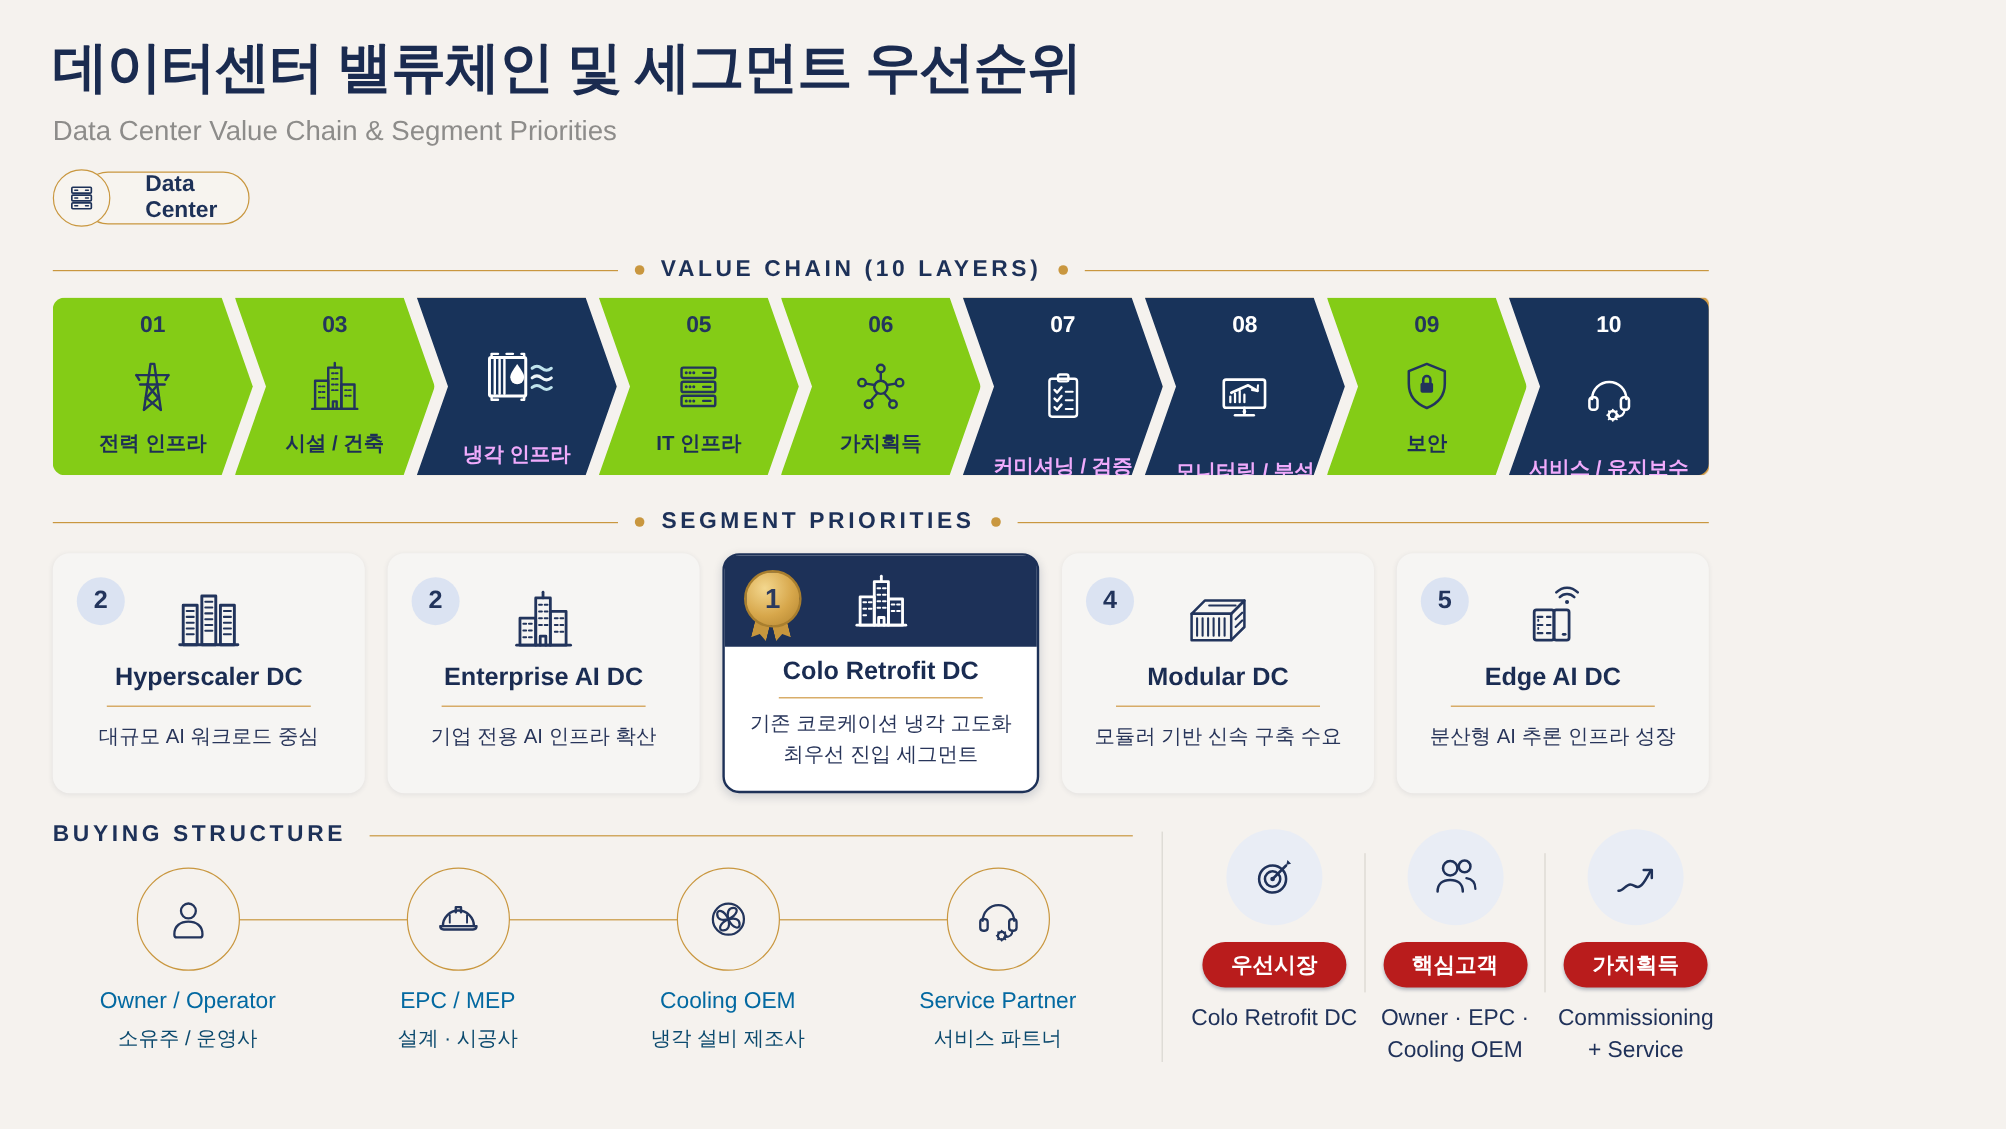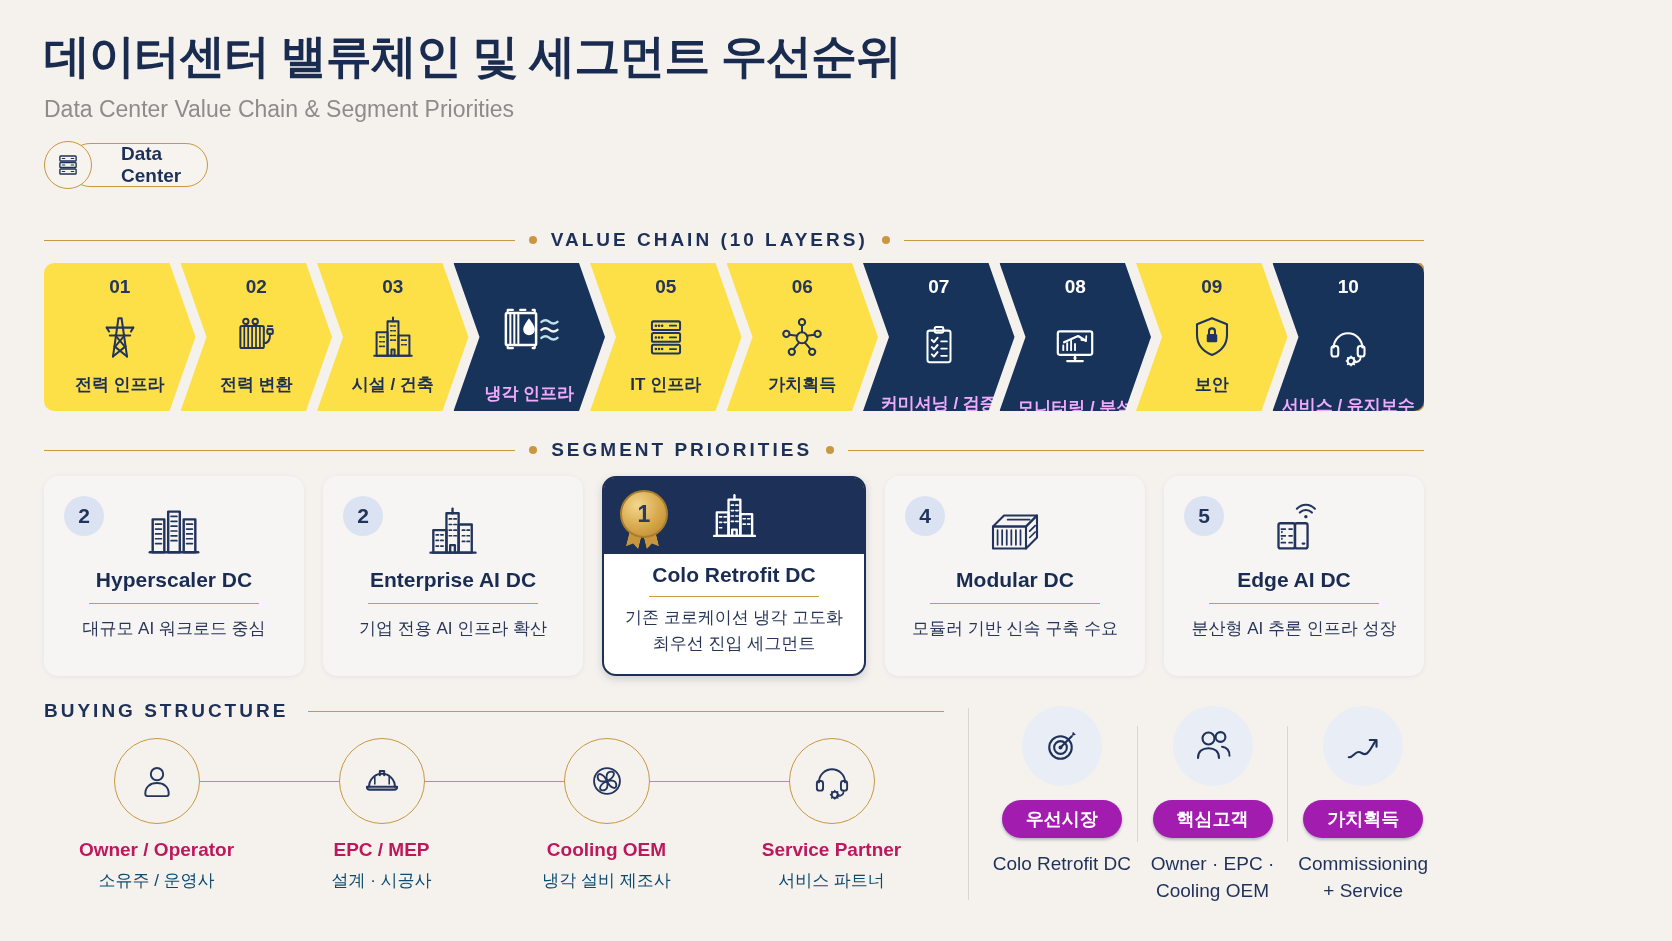--- a/index.html
+++ b/index.html
@@ -16,26 +16,26 @@
     border-radius:22px; background:#f7f4ef; display:flex; align-items:center; padding:0 26px 0 52px;
     font-size:19px; font-weight:700; color:#1d3158; }
   .dc-badge .circ { position:absolute; left:0; top:0; width:48px; height:48px; border-radius:50%;
     border:1.6px solid #c9973f; background:#f7f4ef; display:flex; align-items:center; justify-content:center; z-index:2; }
 
   
   .sec-head { display:flex; align-items:center; margin:0 44px; gap:14px; }
   .sec-head .line { border-top:1.6px solid #c9973f; }
   .sec-head .dot { width:8px; height:8px; border-radius:50%; background:#c9973f; flex:0 0 auto; }
   .sec-head .lbl { font-size:19px; font-weight:800; letter-spacing:3px; color:#1d3158; white-space:nowrap; }
-  .sh-vc { margin-top:40px; } .sh-vc .line.l { flex:0.95; } .sh-vc .line.r { flex:1.05; }
+  .sh-vc { margin-top:25px; } .sh-vc .line.l { flex:0.95; } .sh-vc .line.r { flex:1.05; }
   .sh-sp { margin-top:28px; } .sh-sp .line.l { flex:0.9; } .sh-sp .line.r { flex:1.1; }
 
   
   .chain { display:flex; margin:12px 44px 0 44px; height:148px; }
-  .chev { flex:1 1 0; height:148px; background:#fde047; display:flex; flex-direction:column; align-items:center;
+  .chev { flex:1 1 0; height:148px; background:#84cc16; display:flex; flex-direction:column; align-items:center;
     clip-path:polygon(0 0, calc(100% - 26px) 0, 100% 50%, calc(100% - 26px) 100%, 0 100%, 26px 50%); }
   .chev + .chev { margin-left:-15px; }
   .chev.first { clip-path:polygon(0 0, calc(100% - 26px) 0, 100% 50%, calc(100% - 26px) 100%, 0 100%); border-radius:10px 0 0 10px; }
   .chev.last  { clip-path:polygon(0 0, 100% 0, 100% 100%, 0 100%, 26px 50%); border-radius:0 10px 10px 0; }
   .chev.dark { background:#18335a; color:#fff;
     filter:drop-shadow(0 1.2px 0 #cf9a45) drop-shadow(0 -1.2px 0 #cf9a45) drop-shadow(1.2px 0 0 #cf9a45) drop-shadow(-1.2px 0 0 #cf9a45);gap:24px; }
   .chev .num { margin-top:13px; font-size:19px; font-weight:600; color:#24365c; height:24px; }
   .chev.dark .num { color:#fff; }
   .chev .cicon { flex:1; display:flex; align-items:center; justify-content:center; color:#22345c; }
   .chev.dark .cicon { color:#fff; }
@@ -70,29 +70,29 @@
   .bottom { display:flex; margin:24px 0 0 44px; }
   .buying { width:900px; }
   .buy-head { display:flex; align-items:center; gap:20px; }
   .buy-head .lbl { font-size:19px; font-weight:800; letter-spacing:3px; color:#1d3158; white-space:nowrap; }
   .buy-head .line { flex:1; border-top:1.6px solid #c9973f; }
   .nodes { position:relative; display:flex; margin-top:16px; }
   .nodes .connector { position:absolute; left:86px; right:86px; top:43px; border-top:1.6px solid #c9973f; }
   .bnode { flex:1 1 0; display:flex; flex-direction:column; align-items:center; position:relative; }
   .bnode .ncirc { width:86px; height:86px; border-radius:50%; border:1.6px solid #c9973f; background:#f5f2ee;
     display:flex; align-items:center; justify-content:center; color:#23355c; position:relative; z-index:2; }
-  .bnode .nen { margin-top:14px; font-size:19px; font-weight:700; color:#be185d; line-height:1.25; max-width:160px; }
+  .bnode .nen { margin-top:14px; font-size:19px; font-weight:400; color:#0369a1; line-height:1.25; max-width:160px; }
   .bnode .nko { margin-top:7px; font-size:17px; color:#0c4a6e; text-align:center; }
 
   .vsep { width:1px; background:#d9d6d0; margin:8px 18px 0 24px; height:192px; }
   .summary { flex:1; display:flex; margin-right:30px; }
   .scol { flex:1 1 0; display:flex; flex-direction:column; align-items:center; }
   .scol .scirc { width:80px; height:80px; border-radius:50%; background:#e9edf5; display:flex;
     align-items:center; justify-content:center; color:#1f3159; margin-top:6px; }
-  .scol .spill { margin-top:14px; background:#a21caf; color:#fff; font-size:18px; font-weight:700;
+  .scol .spill { margin-top:14px; background:#b91c1c; color:#fff; font-size:18px; font-weight:700;
     padding:7px 24px; border-radius:19px; box-shadow:0 2px 3px rgba(30,45,80,0.3); }
   .scol .slabel { margin-top:13px; font-size:19px; color:#1f3159; text-align:center; line-height:1.4; }
   .ssep { width:1px; background:#d9d6d0; margin-top:26px; height:116px; }
 
   svg { display:block; }
 </style>
 </head>
 <body>
 
 <div class="page">
@@ -132,35 +132,20 @@
             <path d="M15 20 H49"></path>
             <path d="M19 30 H45"></path>
           <path d="M26 30 L38 44 M38 30 L26 44"></path>
             <path d="M25 44 L41 57 M39 44 L23 57"></path>
           <path d="M15 20 l3 5 M49 20 l-3 5"></path>
         </svg>
       </div>
       <div class="clabel">전력 인프라</div>
     </div>
 
-    <div class="chev">
-      <div class="num">02</div>
-      <div class="cicon">
-        <svg width="50" height="50" viewBox="0 0 64 64" fill="none" stroke="currentColor" stroke-width="2.6" stroke-linecap="round" stroke-linejoin="round">
-          <rect x="12" y="18" width="30" height="28" rx="2"></rect>
-          <path d="M17 18v28M22 18v28M27 18v28M32 18v28M37 18v28" stroke-width="2.2"></path>
-          <circle cx="19" cy="12" r="3.4"></circle>
-            <circle cx="31" cy="12" r="3.4"></circle>
-          <path d="M42 40 c8 0 8 -8 8 -12"></path>
-            <path d="M47 22 h6 M47 18 h6" stroke-width="2.2"></path>
-            <rect x="46.5" y="22" width="7" height="6" rx="1.6"></rect>
-        </svg>
-      </div>
-      <div class="clabel">전력 변환</div>
-    </div>
 
     <div class="chev">
       <div class="num">03</div>
       <div class="cicon">
         <svg width="50" height="50" viewBox="0 0 64 64" fill="none" stroke="currentColor" stroke-width="2.6" stroke-linecap="round" stroke-linejoin="round">
           <rect x="25" y="12" width="14" height="44"></rect>
             <path d="M32 12 v-5"></path>
           <rect x="11" y="26" width="14" height="30"></rect>
             <rect x="39" y="30" width="14" height="26"></rect>
           <path d="M15 32h2M19 32h2M15 38h2M19 38h2M15 44h2M19 44h2" stroke-width="2"></path>

